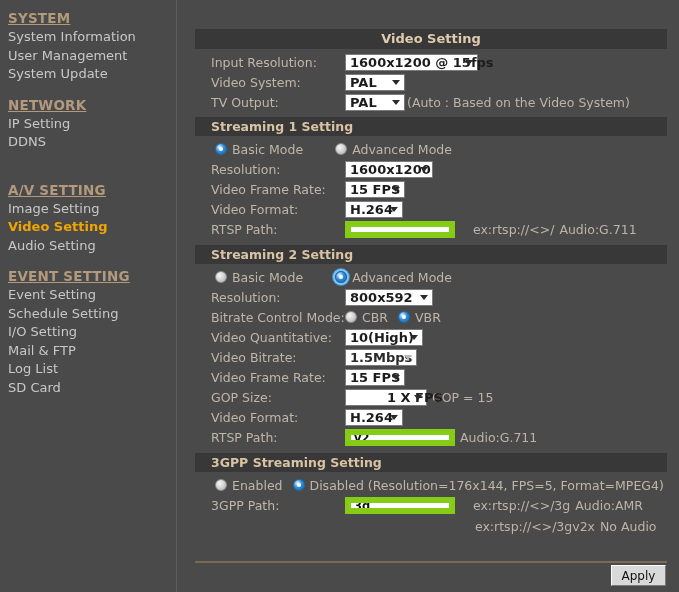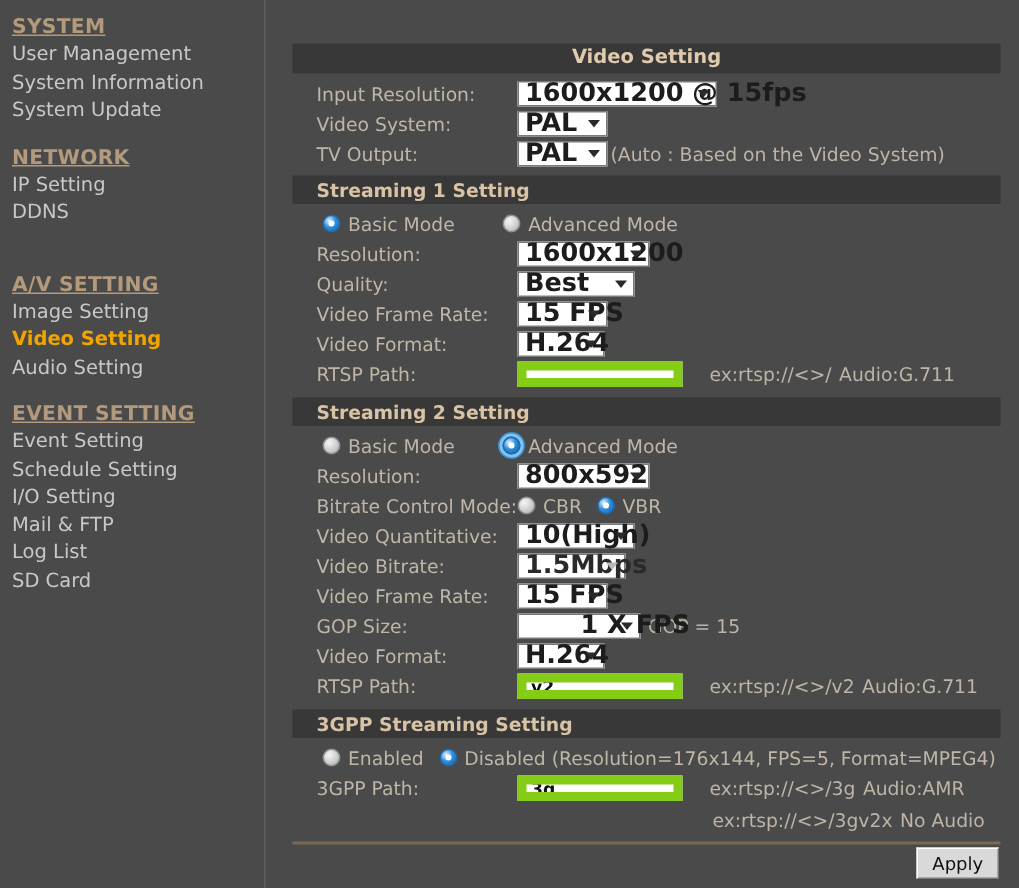--- a/index.html
+++ b/index.html
@@ -93,21 +93,21 @@
   .note2 { padding-left: 18px; }
 
   
   .sel {
     position: relative;
     display: inline-flex;
     align-items: center;
     background: #ffffff;
     border: 1px solid #7a7a7a;
     height: 17px;
-    font-size: 17px;
+    font-size: 13px;
     font-weight: bold;
     color: #1c1c1c;
     padding: 0 18px 0 4px;
     font-family: "DejaVu Sans", sans-serif;
     cursor: pointer;
     user-select: none;
   }
   .sel .arw {
     position: absolute;
     right: 4px; top: 50%;
@@ -210,22 +210,22 @@
 </style>
 </head>
 <body>
 
 <div id="page">
 
   <div id="sidebar">
 
     <div class="nav-group">
       <div class="nav-heading">SYSTEM</div>
+      <div class="nav-item">System Information</div>
       <div class="nav-item">User Management</div>
-      <div class="nav-item">System Information</div>
       <div class="nav-item">System Update</div>
     </div>
 
     <div class="nav-group net">
       <div class="nav-heading">NETWORK</div>
       <div class="nav-item">IP Setting</div>
       <div class="nav-item">DDNS</div>
     </div>
 
     <div class="nav-group">
@@ -291,27 +291,20 @@
         </span>
       </div>
       <div class="row">
         <span class="lbl">Resolution:</span>
         <span class="sel w-res1">
           <span>1600x1200</span>
           <span class="arw"></span>
         </span>
       </div>
       <div class="row">
-        <span class="lbl">Quality:</span>
-        <span class="sel w-qual">
-          <span>Best</span>
-          <span class="arw"></span>
-        </span>
-      </div>
-      <div class="row">
         <span class="lbl">Video Frame Rate:</span>
         <span class="sel w-fps">
           <span>15 FPS</span>
           <span class="arw"></span>
         </span>
       </div>
       <div class="row">
         <span class="lbl">Video Format:</span>
         <span class="sel w-fmt">
           <span>H.264</span>
@@ -390,21 +383,20 @@
       <div class="row">
         <span class="lbl">Video Format:</span>
         <span class="sel w-fmt">
           <span>H.264</span>
           <span class="arw"></span>
         </span>
       </div>
       <div class="row tall">
         <span class="lbl">RTSP Path:</span>
         <input class="txt" type="text" value="v2" style="">
-        <span class="note note2">ex:rtsp://&lt;&gt;/v2</span>
         <span class="note">Audio:G.711</span>
       </div>
     </div>
 
     <div class="bar section">3GPP Streaming Setting</div>
     <div class="rows">
       <div class="row radio-row">
         <span class="radio-wrap">
           <span class="radio"></span>
           <span class="rlbl">Enabled</span>

